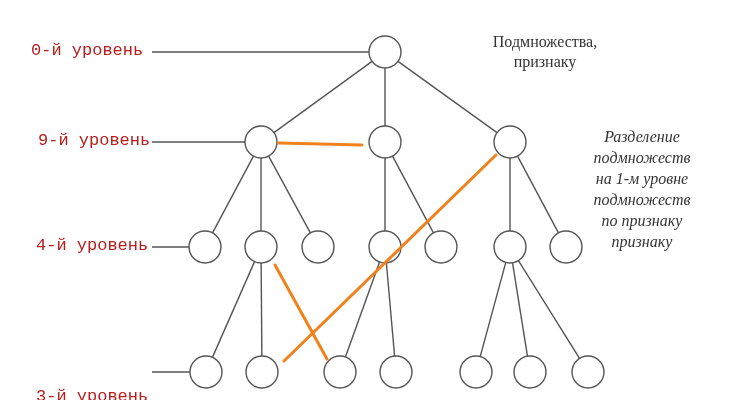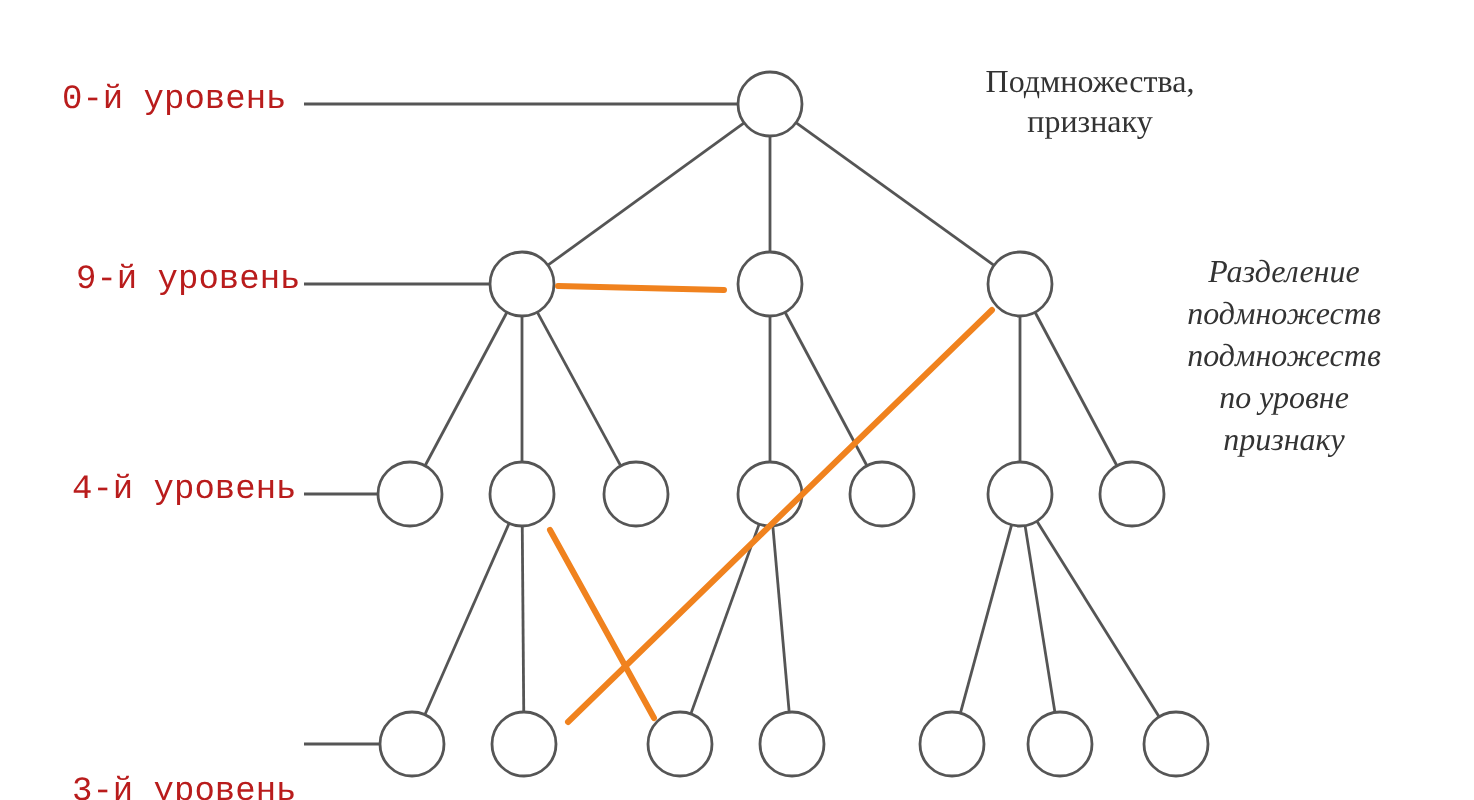--- a/index.html
+++ b/index.html
@@ -71,16 +71,17 @@
 <div class="lvl-label" style="left:36px;top:347px;margin-top:40px;">3-й уровень</div>
 
 <div class="note" style="left:430px;top:32px;width:230px;">
   <div>Подмножества,</div>
   <div>признаку</div>
 </div>
 
 <div class="note" style="left:572px;top:126px;width:140px;line-height:21px;font-style:italic;">
   <div>Разделение</div>
   <div>подмножеств</div>
+  <div>на 1-м уровне</div>
   <div>подмножеств</div>
-  <div>по уровне</div>
+  <div>по признаку</div>
   <div>признаку</div>
 </div>
 
 </body></html>

